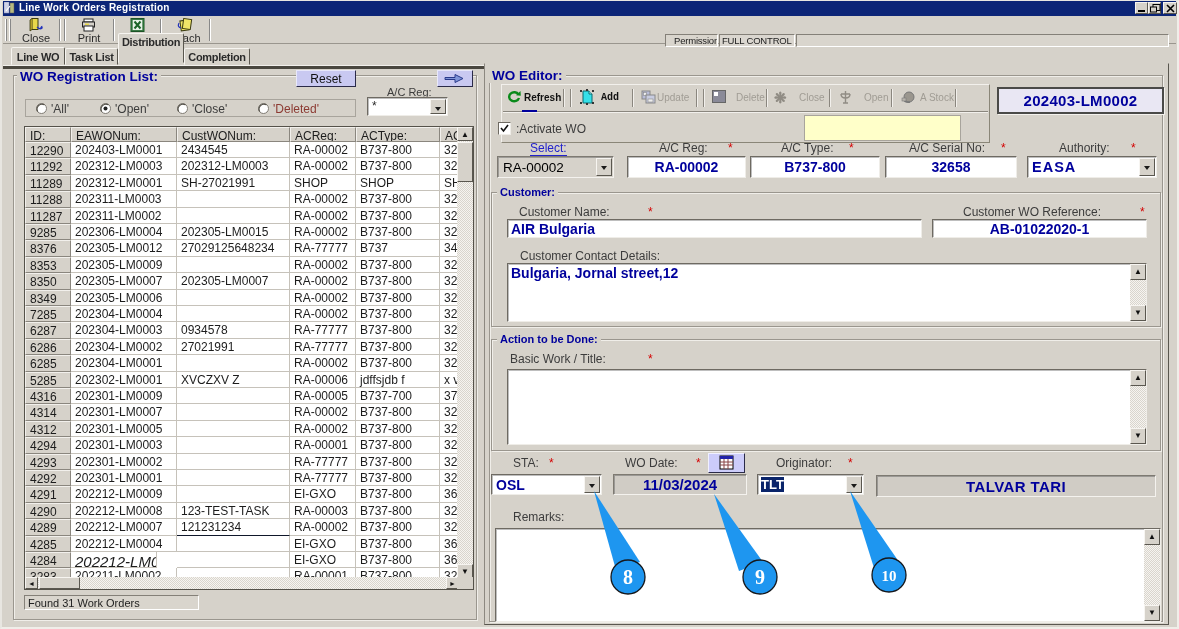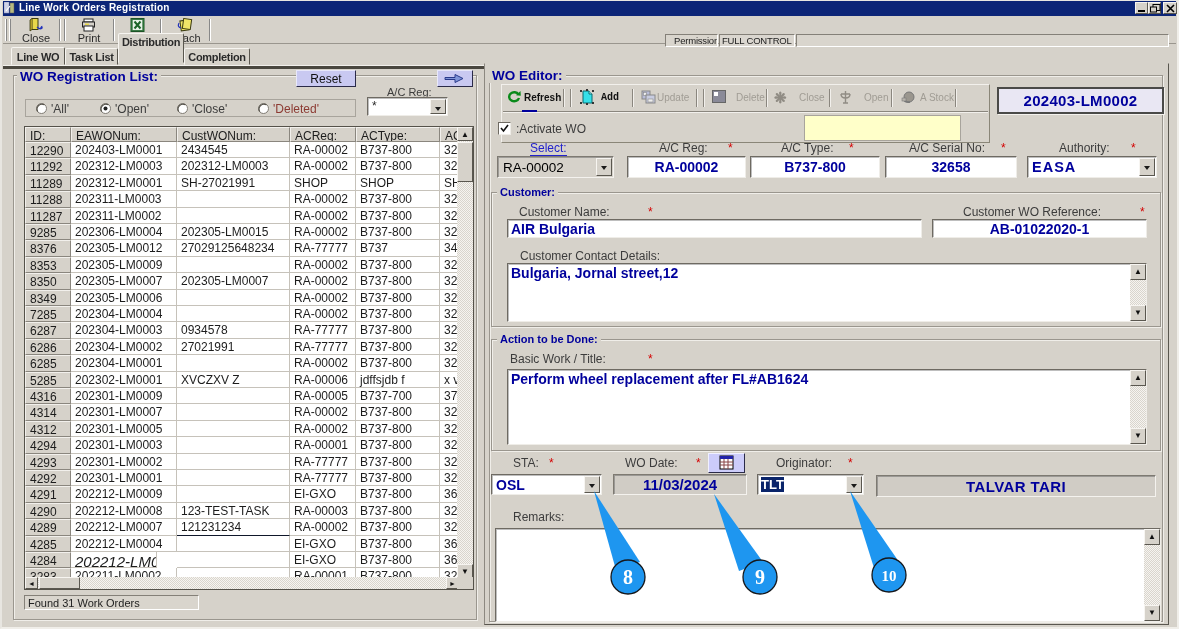--- a/index.html
+++ b/index.html
@@ -436,21 +436,20 @@
 <div class="abs fld" style="left:507px;top:263px;width:640px;height:59px;">
     <span class="bnavy" style="position:absolute;left:3px;top:1px;font-size:14px;">Bulgaria, Jornal street,12</span>
     <div class="vsb" style="position:absolute;right:0;top:0;bottom:0;width:16px;"></div>
   </div>
 
 <div class="abs gb" style="left:491px;top:339px;width:670px;height:112px;"></div>
 <div class="abs bnavy" style="left:497px;top:333px;background:#d6d2ca;padding:0 3px;font-size:11px;">Action to be Done:</div>
 <div class="abs lab" style="left:510px;top:352px;">Basic Work / Title:</div>
 <div class="abs red" style="left:648px;top:352px;">*</div>
 <div class="abs fld" style="left:507px;top:369px;width:640px;height:76px;">
-    <span class="bnavy" style="position:absolute;left:3px;top:1px;font-size:14px;">Perform wheel replacement after FL#AB1624</span>
     <div class="vsb" style="position:absolute;right:0;top:0;bottom:0;width:16px;"></div>
   </div>
 
 <div class="abs lab" style="left:513px;top:456px;">STA:</div>
 <div class="abs red" style="left:549px;top:456px;">*</div>
 <div class="abs lab" style="left:625px;top:456px;">WO Date:</div>
 <div class="abs red" style="left:696px;top:456px;">*</div>
 <div class="abs" style="left:708px;top:453px;width:37px;height:20px;background:#ccccfa;border:1px solid;border-color:#f0f0ff #2a2a48 #2a2a48 #f0f0ff;"><svg width="35" height="18">
       <rect x="11" y="2" width="13" height="13" fill="#fff" stroke="#000"></rect>
       <rect x="11" y="2" width="13" height="3" fill="#2222aa"></rect>

